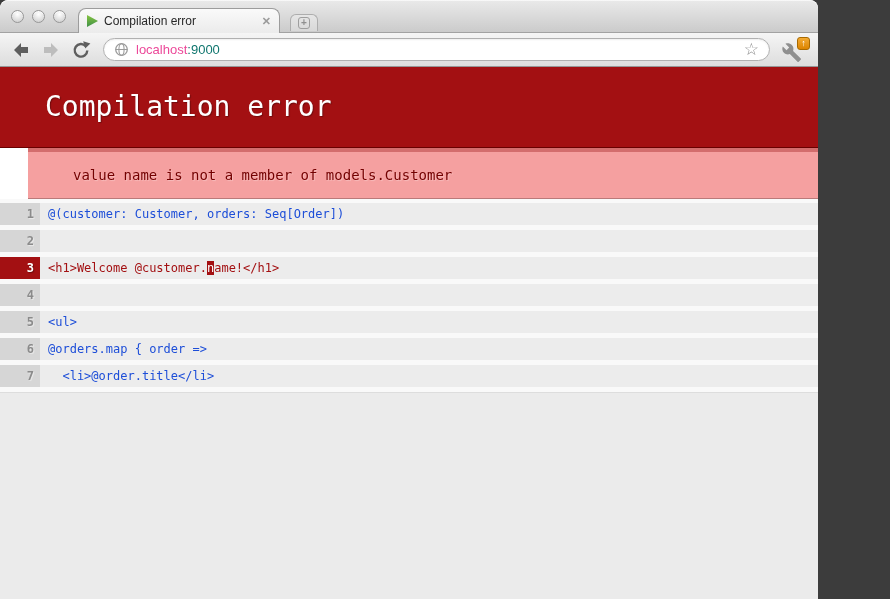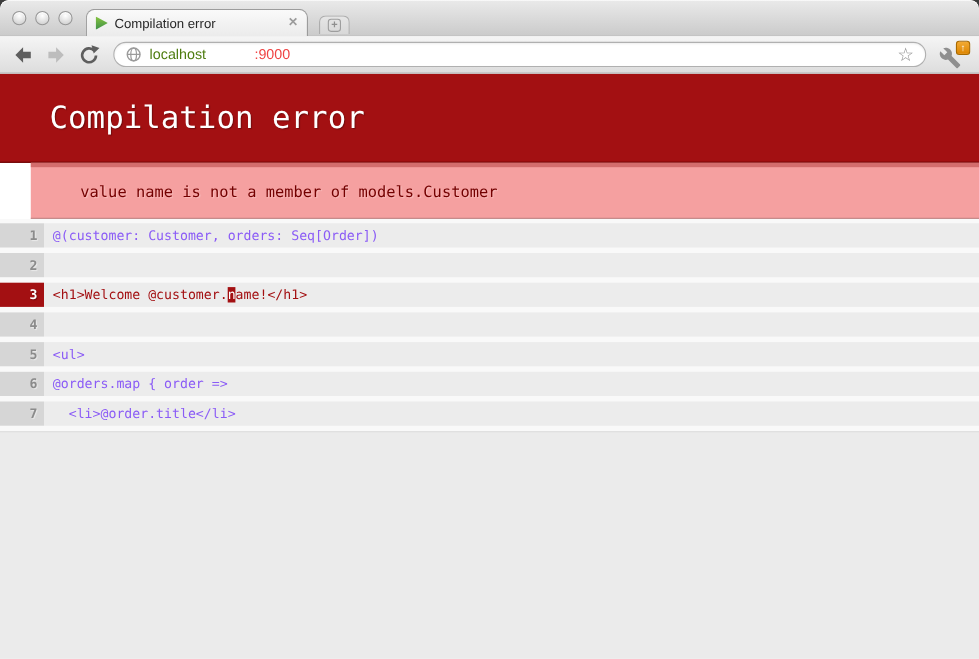--- a/index.html
+++ b/index.html
@@ -3,21 +3,21 @@
 <meta charset="utf-8">
 <style>
   * { box-sizing: border-box; margin: 0; padding: 0; }
   html,body { width:890px; height:599px; }
   body {
     background:#3c3c3c;
     font-family:"Liberation Sans", sans-serif;
     -webkit-font-smoothing:antialiased;
   }
   .window {
-    width:890px; height:599px;
+    width:818px; height:599px;
     display:flex; flex-direction:column;
     overflow:hidden;
     border-radius:8px 8px 0 0;
     background:#fff;
   }
   
   .titlebar {
     position:relative; height:33px; flex:none;
     background:linear-gradient(#eaeaea,#cbcbcb);
     border-bottom:1px solid #a2a2a2;
@@ -68,22 +68,22 @@
   .omnibox {
     flex:1; height:23px; margin:0 5px;
     background:#fff;
     border:1px solid #b0b0b0; border-radius:12px;
     display:flex; align-items:center; padding:0 10px;
     box-shadow:inset 0 1px 2px rgba(0,0,0,.07);
     overflow:hidden;
   }
   .globe { margin-right:7px; flex:none; display:flex; }
   .url { font-size:13px; white-space:nowrap; }
-  .url .host { color:#4d7c0f;margin-top:39px; }
-  .url .port { color:#ef4444;margin-left:44px; }
+  .url .host { color:#ec4899;margin-top:39px; }
+  .url .port { color:#0f766e; }
   .star { margin-left:auto; font-size:17px; color:#8f8f8f; line-height:1; }
   .wrench-btn { position:relative; width:32px; height:30px; margin-left:3px; flex:none; }
   .wrench-btn svg { position:absolute; left:3px; top:7px; }
   .update-badge {
     position:absolute; right:0; top:2px; width:13px; height:13px;
     background:linear-gradient(#f2aa33,#dd8500);
     border:1px solid #a96a00; border-radius:3px;
     color:#fff; font-size:9px; font-weight:bold;
     line-height:11px; text-align:center;
   }
@@ -113,21 +113,21 @@
     text-shadow:1px 1px 1px rgba(0,0,0,.3);
   }
   .code-block { background:#f9f9f9; padding-top:4px; flex:none; }
   .code-row { display:flex; height:22px; margin-bottom:5px; font:12px/22px "DejaVu Sans Mono", monospace; }
   .line-no {
     flex:none; width:40px; padding:0 6px;
     background:#D6D6D6; color:#8B8B8B;
     font-weight:bold; text-align:right;
     text-shadow:1px 1px 1px rgba(255,255,255,.5);
   }
-  .line-code { flex:1; background:#ECECEC; padding:0 8px; white-space:pre; color:#8b5cf6; }
+  .line-code { flex:1; background:#ECECEC; padding:0 8px; white-space:pre; color:#1d4ed8; }
   .code-row.error .line-no { background:#A31012; color:#fff; text-shadow:1px 1px 1px rgba(0,0,0,.3); }
   .code-row.error .line-code { color:#A31012; }
   .marker { background:#A31012; color:#fff; }
   .page-rest { flex:1; background:#EBEBEB; border-top:1px solid #ddd; }
 </style>
 </head>
 <body>
 
 <div class="window">
 

